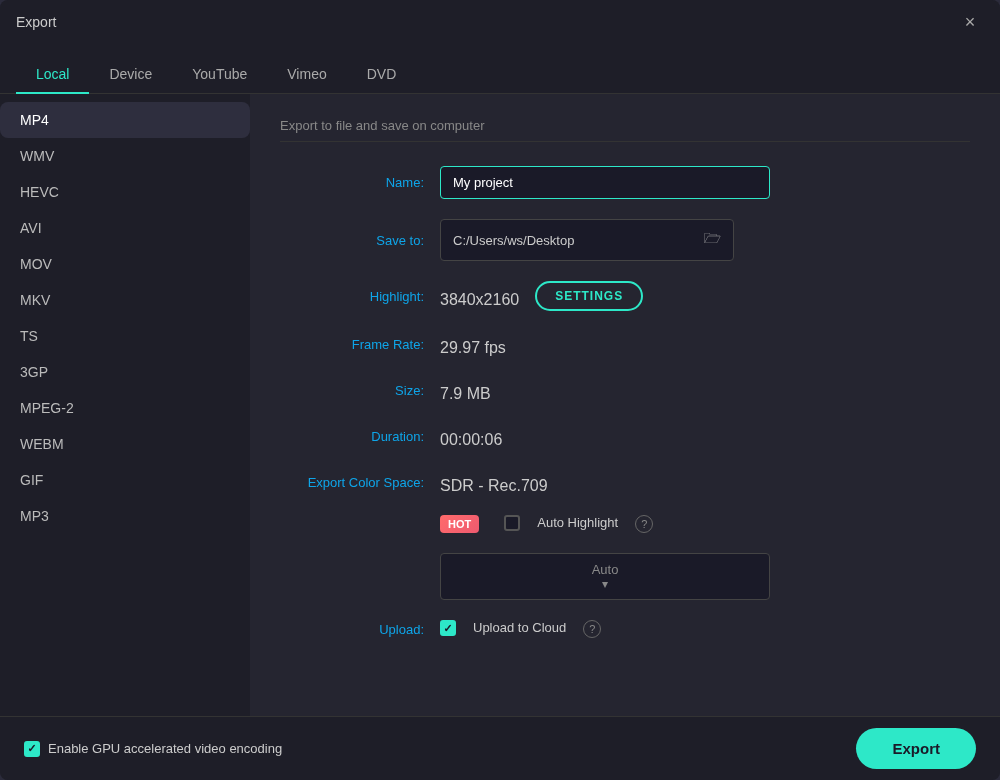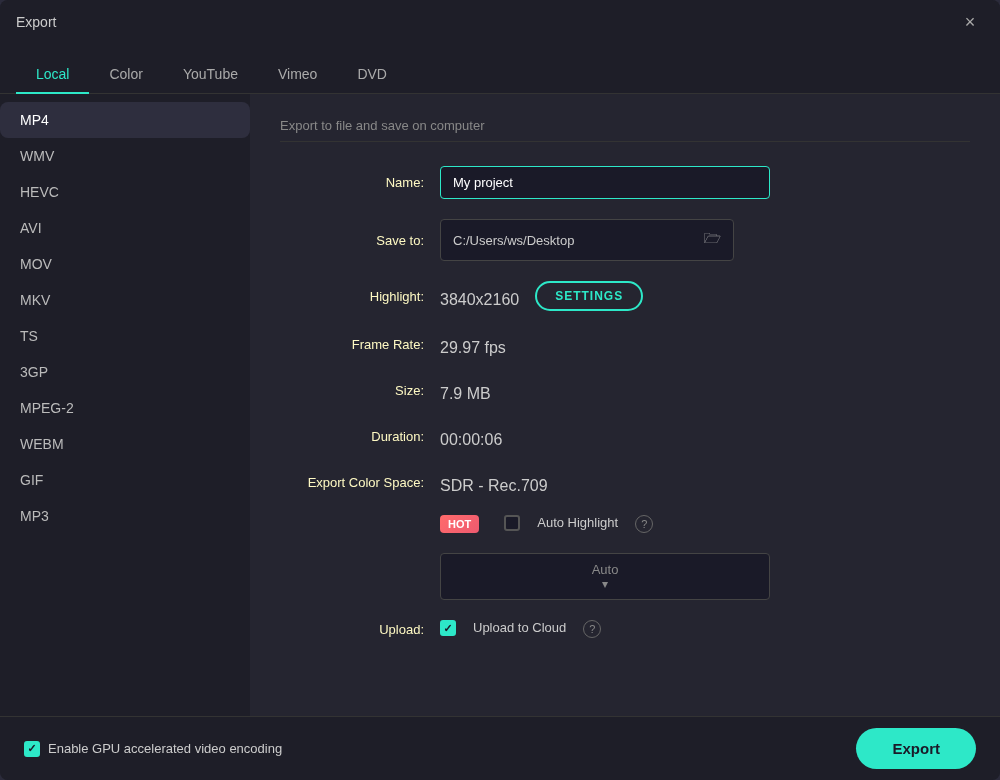--- a/index.html
+++ b/index.html
@@ -111,21 +111,21 @@
       margin-bottom: 24px;
       padding-bottom: 8px;
       border-bottom: 1px solid #333;
     }
     .form-row {
       display: flex;
       align-items: center;
       margin-bottom: 20px;
     }
     .form-label {
-      color: #fef9c3;
+      color: #0ea5e9;
       font-size: 13px;
       text-align: right;
       width: 160px;
       flex-shrink: 0;
       padding-right: 16px;
     }
     .form-value {
       color: #ccc;
       font-size: 16px;
       flex: 1;
@@ -277,21 +277,21 @@
 
   <div class="title-bar">
     <div class="title-bar-left">
       <span class="title-text">Export</span>
     </div>
     <button class="close-btn">×</button>
   </div>
 
   <div class="tab-bar">
     <div class="tab active">Local</div>
-    <div class="tab">Color</div>
+    <div class="tab">Device</div>
     <div class="tab">YouTube</div>
     <div class="tab">Vimeo</div>
     <div class="tab">DVD</div>
   </div>
 
   <div class="content-area">
 
     <div class="sidebar">
       <div class="sidebar-item active">MP4</div>
       <div class="sidebar-item">WMV</div>

